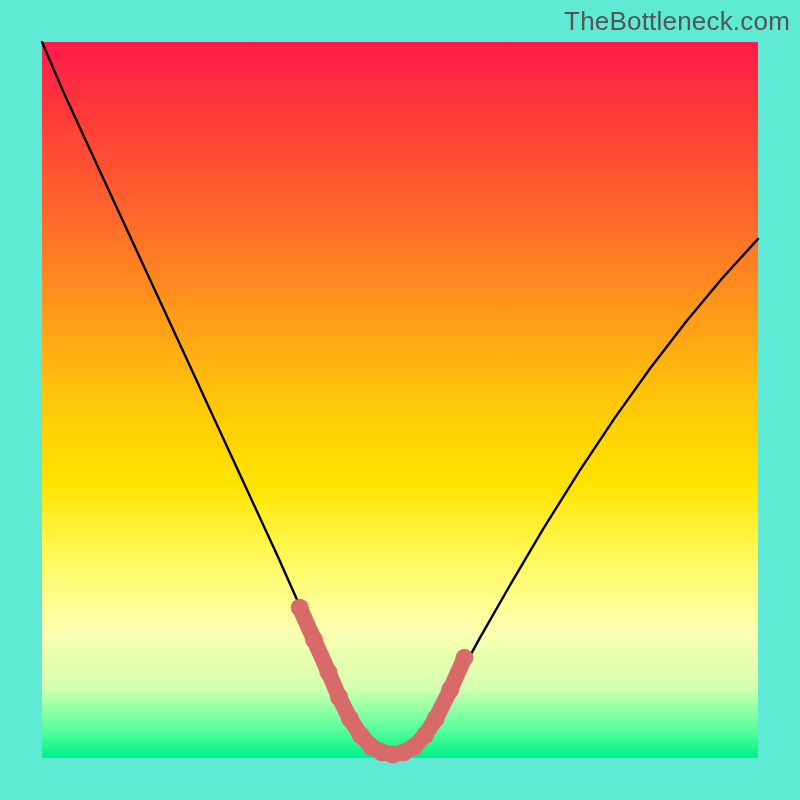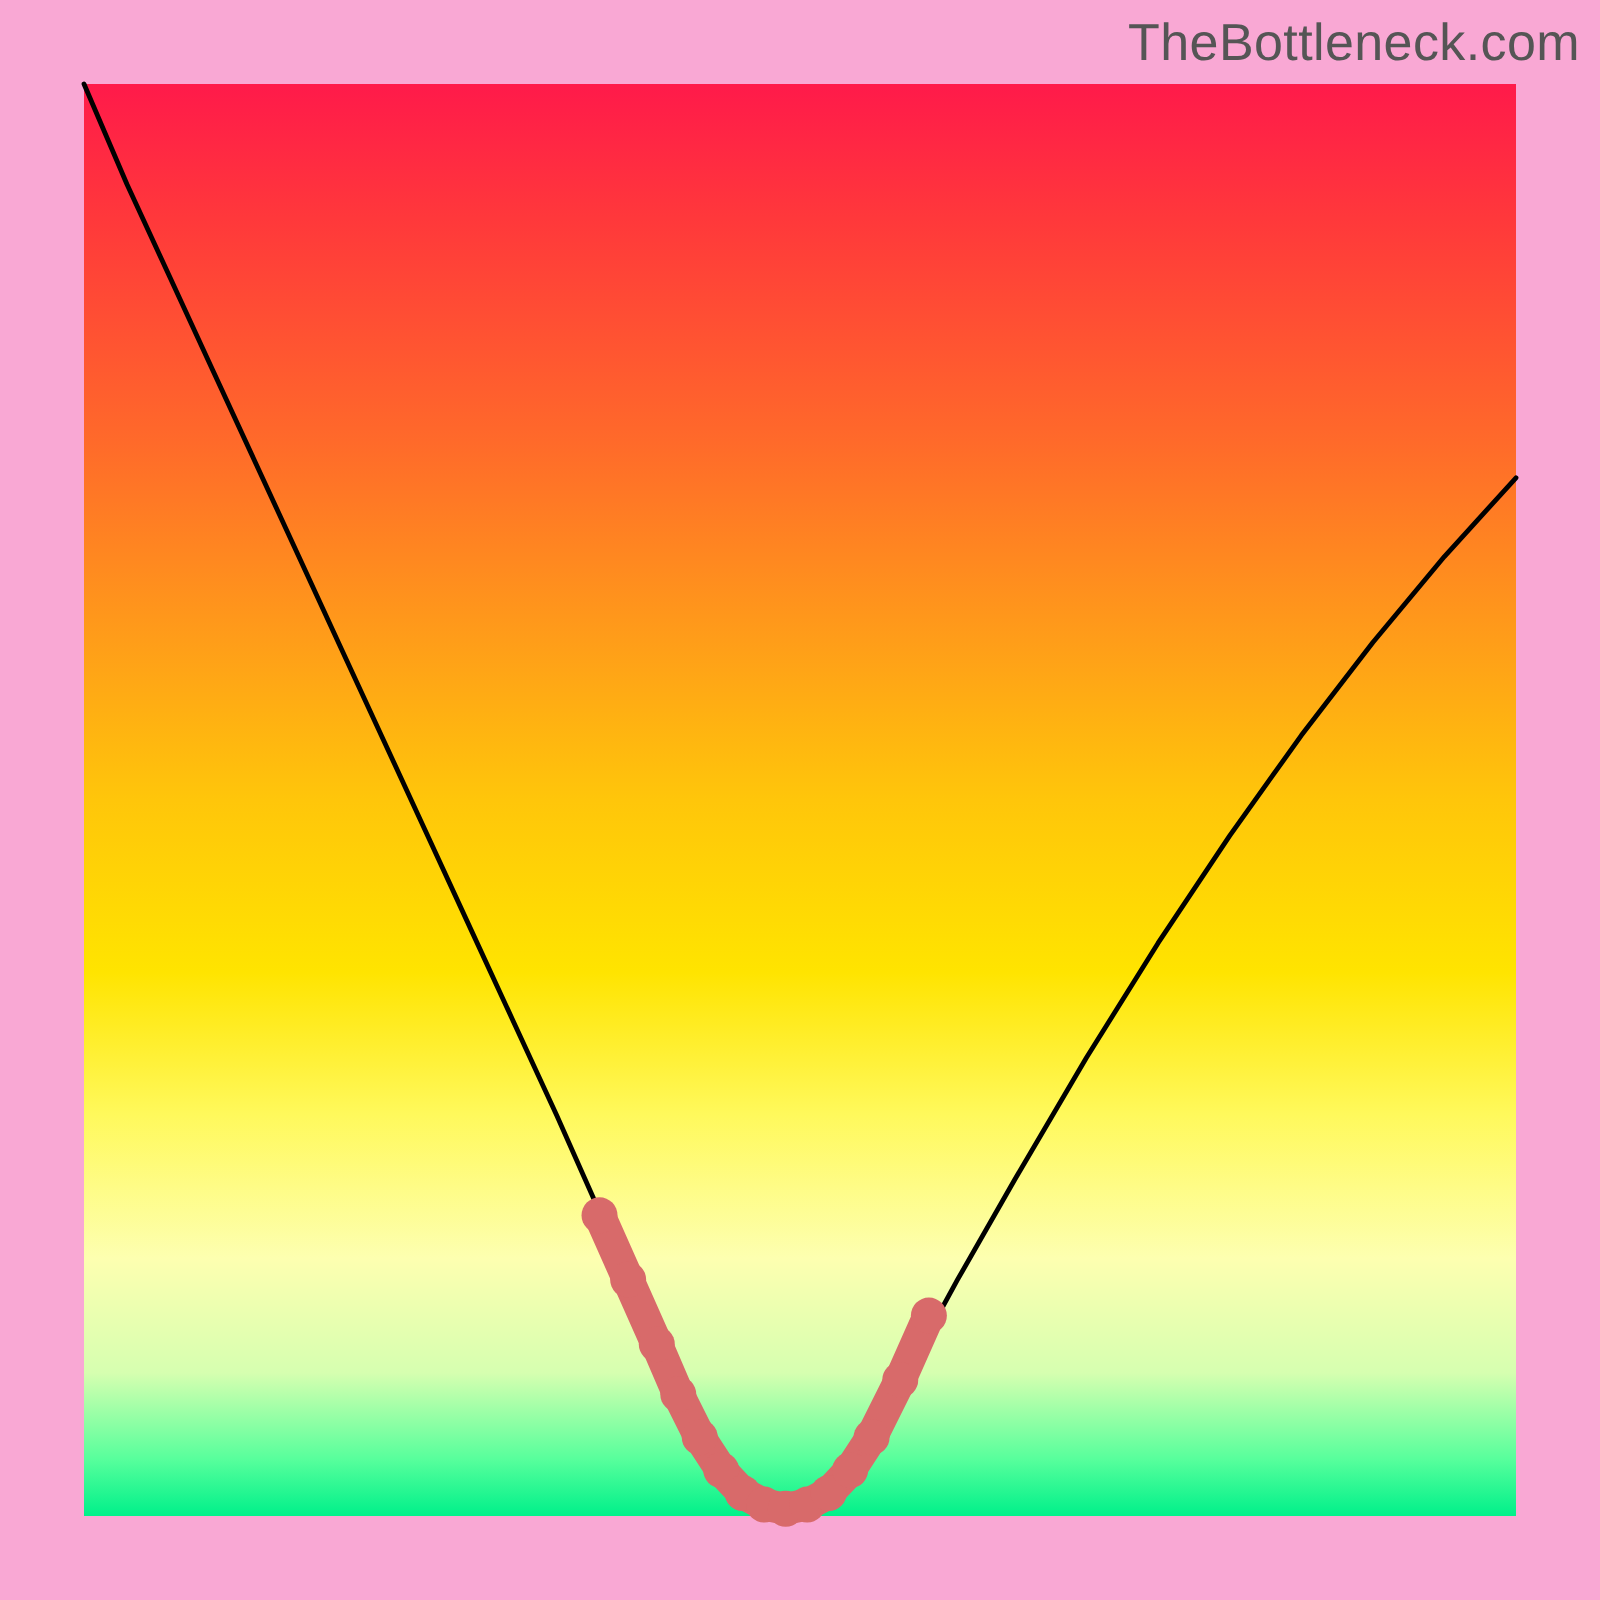--- a/index.html
+++ b/index.html
@@ -7,21 +7,21 @@
     width: 800px;
     height: 800px;
     overflow: hidden;
     background: #000;
     font-family: Arial, Helvetica, sans-serif;
   }
   .frame {
     position: relative;
     width: 800px;
     height: 800px;
-    background: #f9a8d4;
+    background: #5eead4;
   }
   .watermark {
     position: absolute;
     top: 6px;
     right: 10px;
     color: #555;
     font-size: 26px;
     font-weight: 500;
     letter-spacing: 0.2px;
     user-select: none;

